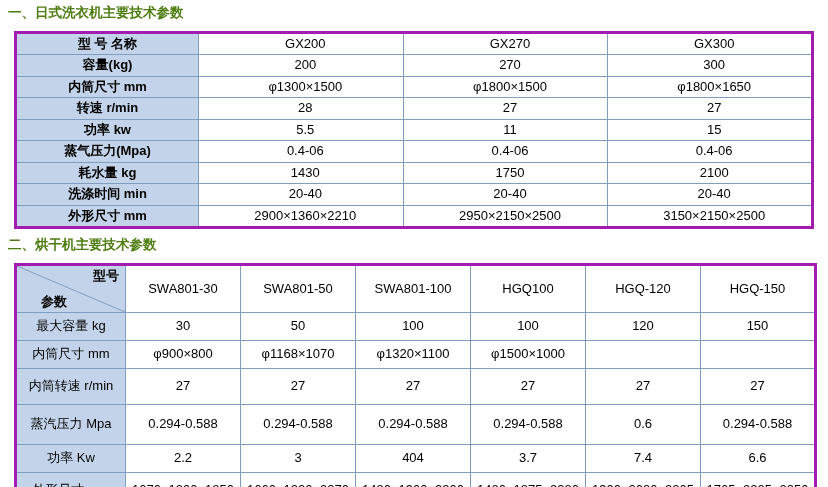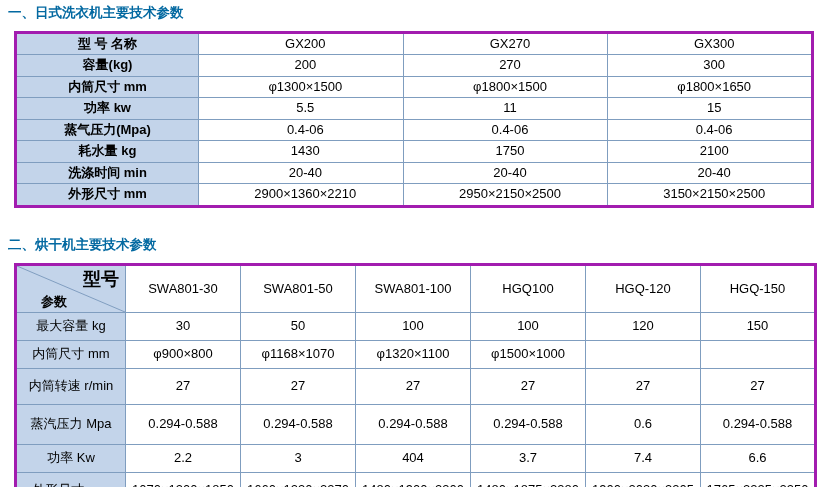--- a/index.html
+++ b/index.html
@@ -18,21 +18,21 @@
   .page {
     position: relative;
     width: 828px;
     height: 487px;
     box-sizing: border-box;
     padding: 0;
   }
   .section-title {
     font-size: 13.5px;
     font-weight: bold;
-    color: #0369a1;
+    color: #4d7c0f;
     padding-left: 8px;
     line-height: 1;
   }
   .title-1 { position: absolute; top: 6px; left: 0; }
   .title-2 { position: absolute; top: 238px; left: 0; }
 
   table.tbl {
     border-collapse: collapse;
     table-layout: fixed;
     border: 3px solid #a21caf;
@@ -95,21 +95,21 @@
     position: absolute;
     top: 0; left: 0;
     width: 100%;
     height: 100%;
   }
   .corner-tr {
     position: absolute;
     top: 2px;
     right: 6px;
     font-weight: bold;
-    font-size: 18px;
+    font-size: 13px;
   }
   .corner-bl {
     position: absolute;
     bottom: 2px;
     left: 24px;
     font-weight: bold;
     font-size: 13px;
   }
   .tbl2 .r-head { height: 46px; }
   .tbl2 .r-normal { height: 28px; }
@@ -135,20 +135,26 @@
         <td class="hdr">容量(kg)</td>
         <td class="val">200</td>
         <td class="val">270</td>
         <td class="val">300</td>
       </tr>
       <tr>
         <td class="hdr">内筒尺寸 mm</td>
         <td class="val">φ1300×1500</td>
         <td class="val">φ1800×1500</td>
         <td class="val">φ1800×1650</td>
+      </tr>
+      <tr>
+        <td class="hdr">转速 r/min</td>
+        <td class="val">28</td>
+        <td class="val">27</td>
+        <td class="val">27</td>
       </tr>
       <tr>
         <td class="hdr">功率 kw</td>
         <td class="val">5.5</td>
         <td class="val">11</td>
         <td class="val">15</td>
       </tr>
       <tr>
         <td class="hdr">蒸气压力(Mpa)</td>
         <td class="val">0.4-06</td>

